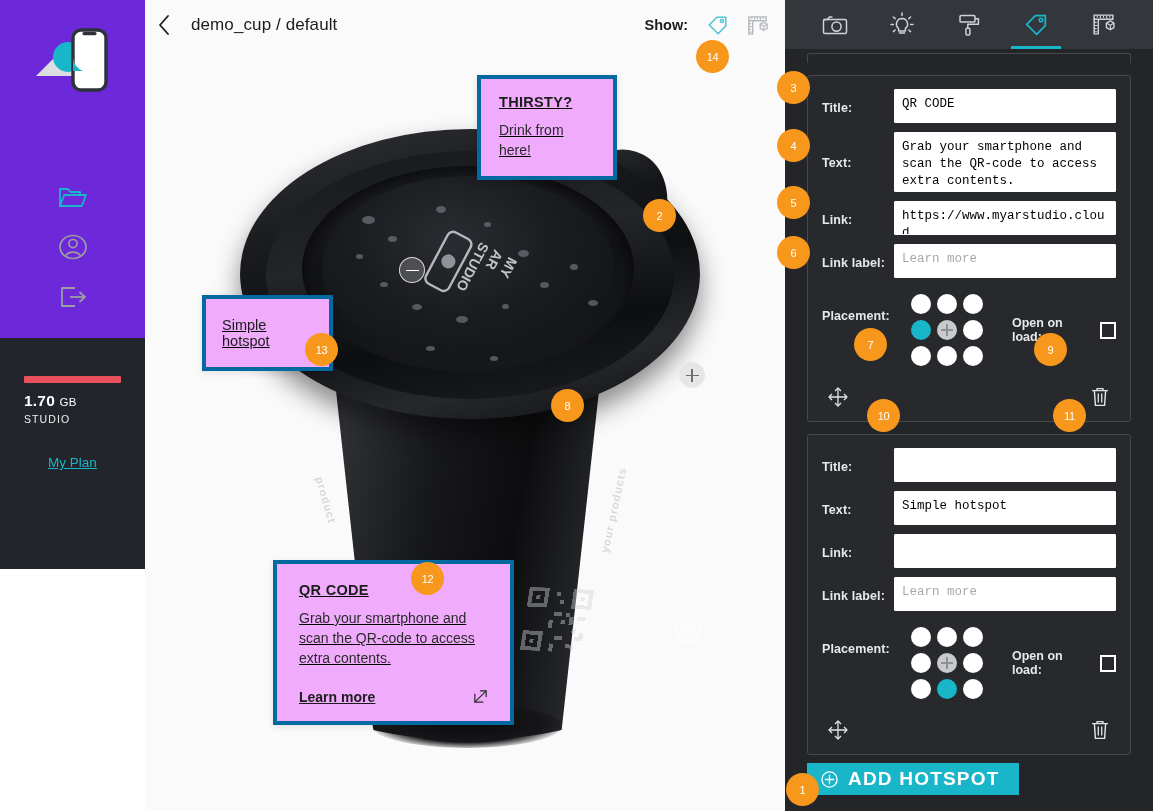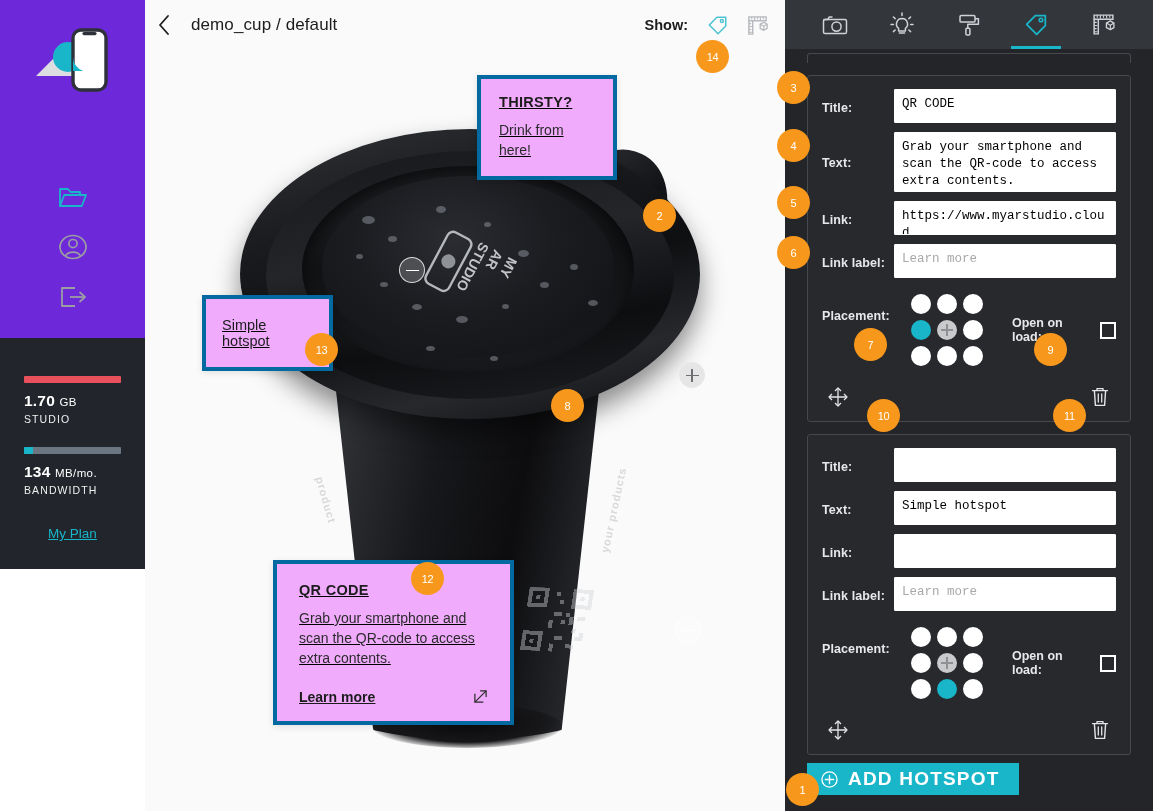--- a/index.html
+++ b/index.html
@@ -289,30 +289,20 @@
     </div>
 
     <div class="usage">
       <div class="bar bar-bg-red"></div>
       <div class="usage-num">
         <span>1.70</span>
         <span class="u">GB</span>
       </div>
       <div class="usage-label">STUDIO</div>
 
-      <div class="block2">
-        <div class="bar bar-bg-gray">
-          <div class="bar-fill-teal" style="width:9%"></div>
-        </div>
-        <div class="usage-num">
-          <span>134</span>
-          <span class="u">MB/mo.</span>
-        </div>
-        <div class="usage-label">BANDWIDTH</div>
-      </div>
 
       <a class="myplan">My Plan</a>
     </div>
   </div>
 
   <div class="center">
 
     <div class="topbar">
       <div class="back-chevron">
         <svg width="14" height="22" viewBox="0 0 14 22">

